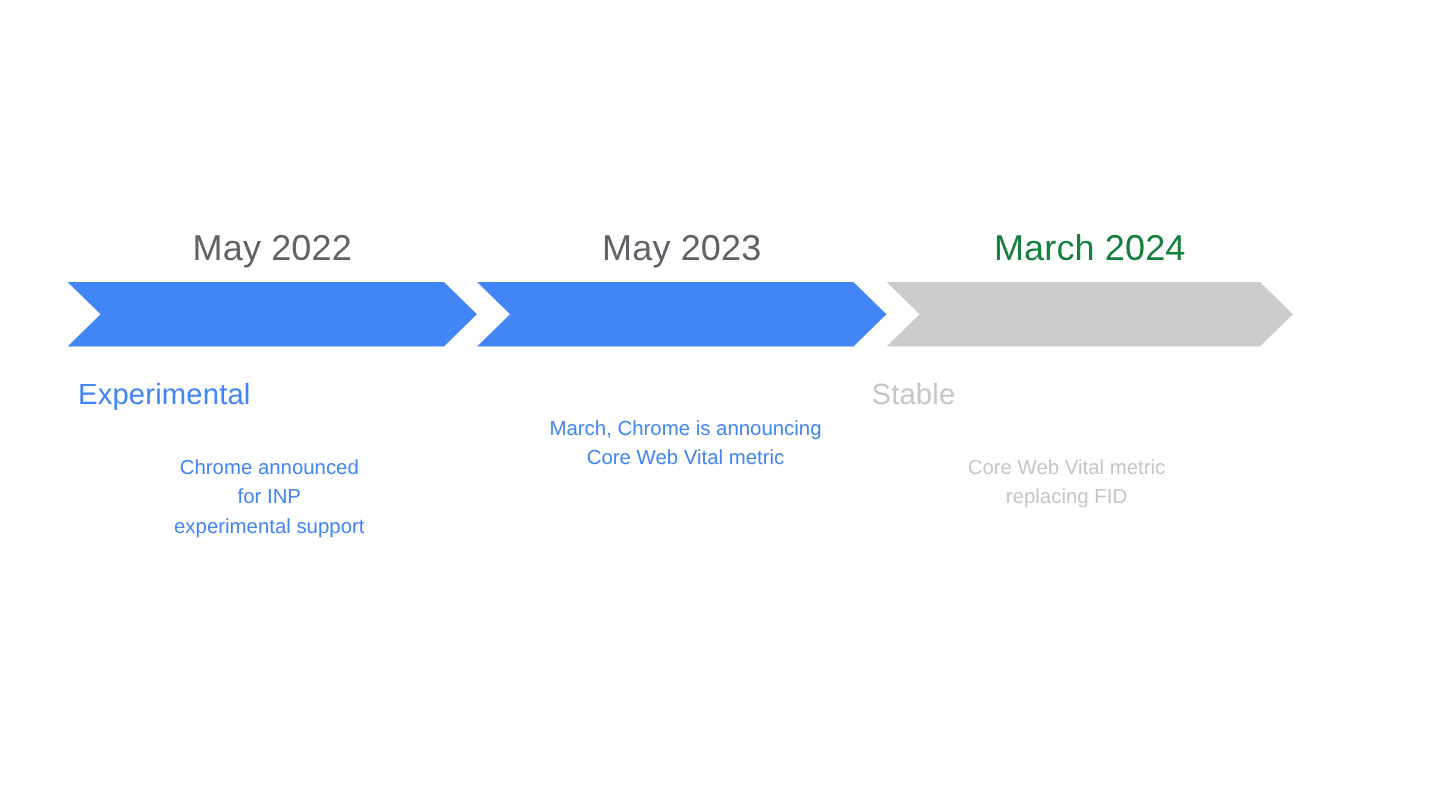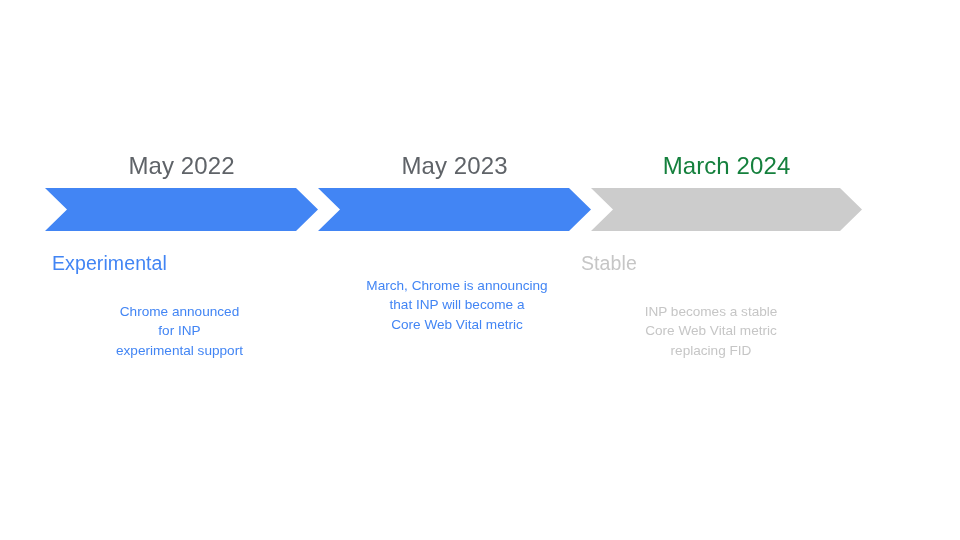--- a/index.html
+++ b/index.html
@@ -98,27 +98,25 @@
     <div class="stage-desc">
       <span class="ln">Chrome announced</span>
       <span class="ln">for INP</span>
       <span class="ln">experimental support</span>
     </div>
   </div>
 
   <div class="stage-col" style="left:326px; width:262px;">
     <div class="stage-desc">
       <span class="ln">March, Chrome is announcing</span>
-      <span class="ln">that INP will become a</span>
       <span class="ln">Core Web Vital metric</span>
     </div>
   </div>
 
   <div class="stage-col" style="left:581px; width:260px;">
     <div class="stage-title muted">Stable</div>
     <div class="stage-desc muted">
-      <span class="ln">INP becomes a stable</span>
       <span class="ln">Core Web Vital metric</span>
       <span class="ln">replacing FID</span>
     </div>
   </div>
 
 </div>
 
 </body></html>

